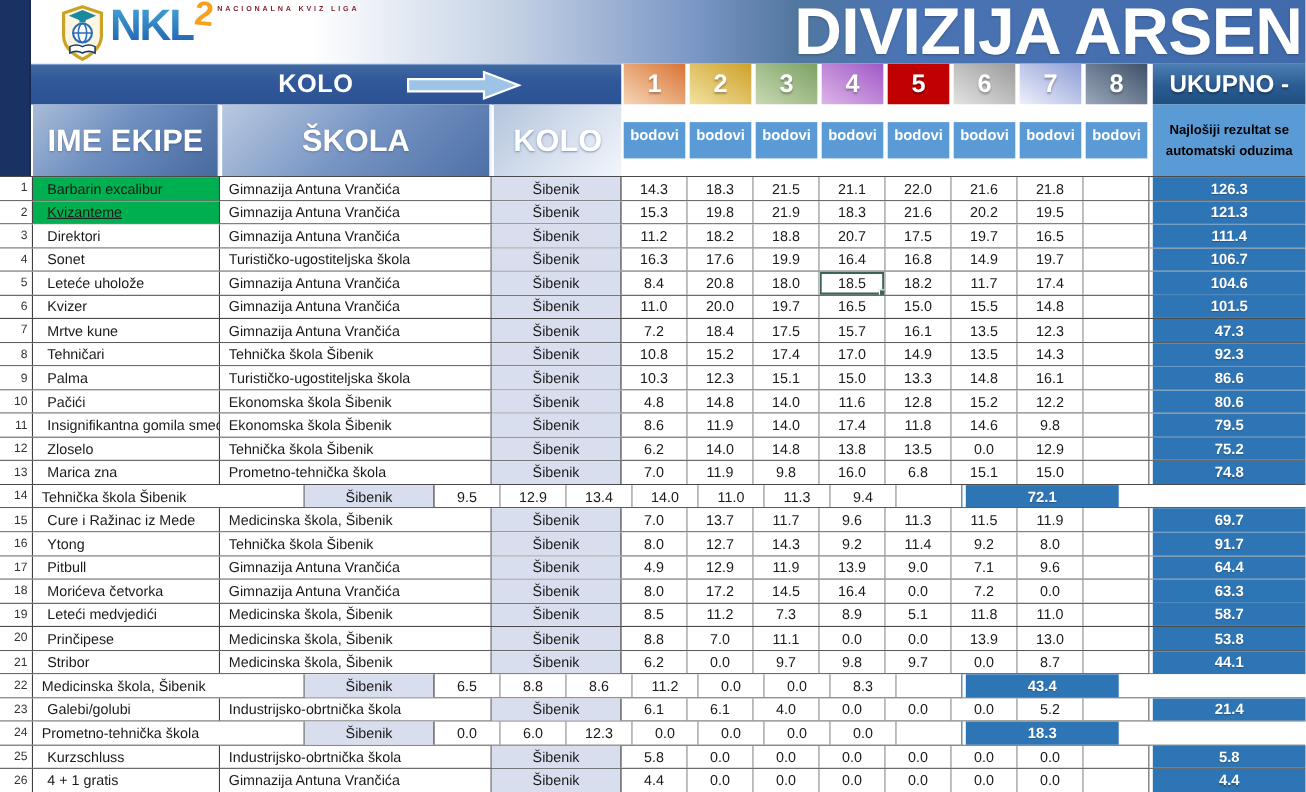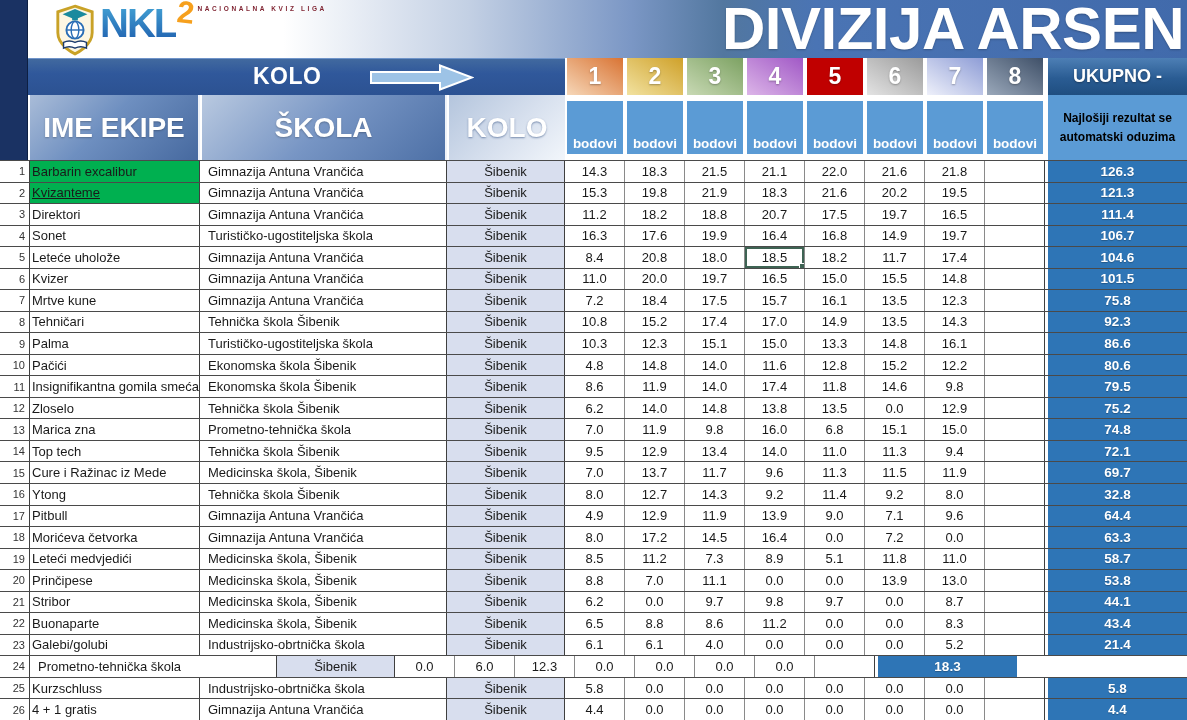--- a/index.html
+++ b/index.html
@@ -30,43 +30,43 @@
      background:linear-gradient(180deg,#41699f 0%,#30589b 40%,#2c5292 100%);
      border-top:1px solid #6f94c9;}
   .kolo-label{position:absolute;left:225px;top:4px;font-size:23px;font-weight:800;color:#ffffff;letter-spacing:0.5px;}
   .kolo-arrow{position:absolute;left:342px;top:5px;}
   .round-band{left:565px;top:58px;width:480px;height:37px;display:flex;background:#ffffff;}
   .round-cell{flex:1;margin:0 2px;display:flex;align-items:center;justify-content:center;
      font-size:23px;font-weight:800;color:#ffffff;text-shadow:0 1px 2px rgba(0,0,0,0.3);}
   .ukupno-head{left:1048px;top:58px;width:139px;height:37px;
      background:linear-gradient(180deg,#4d7fb5 0%,#2a5c93 55%,#1f4e80 100%);
      display:flex;align-items:center;justify-content:center;
-     font-size:18px;font-weight:800;color:#ffffff;text-shadow:0 1px 2px rgba(0,0,0,0.35);}
+     font-size:22px;font-weight:800;color:#ffffff;text-shadow:0 1px 2px rgba(0,0,0,0.35);}
 
   
   .colhead{top:95px;height:65px;display:flex;align-items:center;justify-content:center;
      font-weight:800;color:#ffffff;font-size:28px;text-shadow:0 1px 2px rgba(0,0,0,0.25);}
   .head-name{left:30px;width:170px;background:linear-gradient(135deg,#a9bcd8 0%,#6e8fc0 45%,#46699f 100%);border-right:2px solid #eef2f8;}
   .head-school{left:202px;width:245px;background:linear-gradient(135deg,#b9c9e0 0%,#7795c4 50%,#4d70a6 100%);border-right:2px solid #eef2f8;}
   .head-city{left:449px;width:116px;background:linear-gradient(135deg,#b4c5dd 0%,#d7e0ee 55%,#f2f6fb 100%);
      color:#ffffff;text-shadow:0 1px 2px rgba(40,70,120,0.55);}
   .bodovi-band{left:565px;top:95px;width:480px;height:65px;display:flex;background:#ffffff;}
-  .bodovi-cell{flex:1;margin:6px 2px;background:#5B9BD5;display:flex;align-items:flex-end;justify-content:center;
-     padding-bottom:3px;font-size:13.5px;font-weight:700;color:#ffffff;}
+  .bodovi-cell{flex:1;margin:16px 2px;background:#5B9BD5;display:flex;align-items:flex-end;justify-content:center;
+     padding-bottom:14px;font-size:13.5px;font-weight:700;color:#ffffff;}
   .ukupno-note{left:1048px;top:95px;width:139px;height:65px;background:#5B9BD5;
      display:flex;align-items:center;justify-content:center;text-align:center;
      font-size:12px;font-weight:700;color:#000000;line-height:1.55;padding:0 3px;}
 
   
   .grid{left:0;top:160px;width:1187px;height:560px;border-top:1px solid #4a4a4a;}
   .row{display:flex;height:calc(560px / 26);box-sizing:border-box;border-bottom:1px solid #4a4a4a;background:#ffffff;}
   .cell{box-sizing:border-box;display:flex;align-items:center;overflow:hidden;white-space:nowrap;
      font-size:13px;color:#1a1a1a;}
   .cell-rank{width:30px;justify-content:flex-end;padding-right:4px;font-size:11px;color:#333333;border-right:1px solid #3f3f3f;}
-  .cell-team{width:170px;padding-left:2px;border-right:1px solid #3f3f3f;}
+  .cell-team{width:170px;padding-left:13px;border-right:1px solid #3f3f3f;}
   .cell-school{width:247px;padding-left:8px;border-right:1px solid #3f3f3f;}
   .cell-city{width:118px;justify-content:center;background:#D8DEEE;border-right:1px solid #3f3f3f;}
   .cell-score{width:60px;justify-content:center;border-right:1px solid #8a8a8a;}
   .cell-score.last{border-right:1px solid #3f3f3f;}
   .cell-total{width:142px;justify-content:center;background:#2E75B6;border-left:3px solid #ffffff;
      font-weight:700;font-size:13.5px;color:#ffffff;text-shadow:0 1px 1px rgba(0,0,0,0.25);}
   .sel{box-shadow:inset 0 0 0 2px #3E6353;position:relative;z-index:2;}
   .sel::after{content:'';position:absolute;right:-3px;bottom:-3px;width:6px;height:6px;
      background:#3E6353;border:1px solid #ffffff;z-index:4;}
 </style>
@@ -231,21 +231,21 @@
       <div class="cell cell-school">Gimnazija Antuna Vrančića</div>
       <div class="cell cell-city">Šibenik</div>
       <div class="cell cell-score">7.2</div>
       <div class="cell cell-score">18.4</div>
       <div class="cell cell-score">17.5</div>
       <div class="cell cell-score">15.7</div>
       <div class="cell cell-score">16.1</div>
       <div class="cell cell-score">13.5</div>
       <div class="cell cell-score">12.3</div>
       <div class="cell cell-score last"></div>
-      <div class="cell cell-total">75.8</div>
+      <div class="cell cell-total">47.3</div>
     </div>
     <div class="row">
       <div class="cell cell-rank">8</div>
       <div class="cell cell-team">Tehničari</div>
       <div class="cell cell-school">Tehnička škola Šibenik</div>
       <div class="cell cell-city">Šibenik</div>
       <div class="cell cell-score">10.8</div>
       <div class="cell cell-score">15.2</div>
       <div class="cell cell-score">17.4</div>
       <div class="cell cell-score">17.0</div>
@@ -325,21 +325,20 @@
       <div class="cell cell-score">9.8</div>
       <div class="cell cell-score">16.0</div>
       <div class="cell cell-score">6.8</div>
       <div class="cell cell-score">15.1</div>
       <div class="cell cell-score">15.0</div>
       <div class="cell cell-score last"></div>
       <div class="cell cell-total">74.8</div>
     </div>
     <div class="row">
       <div class="cell cell-rank">14</div>
-      <div class="cell cell-team">Top tech</div>
       <div class="cell cell-school">Tehnička škola Šibenik</div>
       <div class="cell cell-city">Šibenik</div>
       <div class="cell cell-score">9.5</div>
       <div class="cell cell-score">12.9</div>
       <div class="cell cell-score">13.4</div>
       <div class="cell cell-score">14.0</div>
       <div class="cell cell-score">11.0</div>
       <div class="cell cell-score">11.3</div>
       <div class="cell cell-score">9.4</div>
       <div class="cell cell-score last"></div>
@@ -366,21 +365,21 @@
       <div class="cell cell-school">Tehnička škola Šibenik</div>
       <div class="cell cell-city">Šibenik</div>
       <div class="cell cell-score">8.0</div>
       <div class="cell cell-score">12.7</div>
       <div class="cell cell-score">14.3</div>
       <div class="cell cell-score">9.2</div>
       <div class="cell cell-score">11.4</div>
       <div class="cell cell-score">9.2</div>
       <div class="cell cell-score">8.0</div>
       <div class="cell cell-score last"></div>
-      <div class="cell cell-total">32.8</div>
+      <div class="cell cell-total">91.7</div>
     </div>
     <div class="row">
       <div class="cell cell-rank">17</div>
       <div class="cell cell-team">Pitbull</div>
       <div class="cell cell-school">Gimnazija Antuna Vrančića</div>
       <div class="cell cell-city">Šibenik</div>
       <div class="cell cell-score">4.9</div>
       <div class="cell cell-score">12.9</div>
       <div class="cell cell-score">11.9</div>
       <div class="cell cell-score">13.9</div>
@@ -445,21 +444,20 @@
       <div class="cell cell-score">9.7</div>
       <div class="cell cell-score">9.8</div>
       <div class="cell cell-score">9.7</div>
       <div class="cell cell-score">0.0</div>
       <div class="cell cell-score">8.7</div>
       <div class="cell cell-score last"></div>
       <div class="cell cell-total">44.1</div>
     </div>
     <div class="row">
       <div class="cell cell-rank">22</div>
-      <div class="cell cell-team">Buonaparte</div>
       <div class="cell cell-school">Medicinska škola, Šibenik</div>
       <div class="cell cell-city">Šibenik</div>
       <div class="cell cell-score">6.5</div>
       <div class="cell cell-score">8.8</div>
       <div class="cell cell-score">8.6</div>
       <div class="cell cell-score">11.2</div>
       <div class="cell cell-score">0.0</div>
       <div class="cell cell-score">0.0</div>
       <div class="cell cell-score">8.3</div>
       <div class="cell cell-score last"></div>

